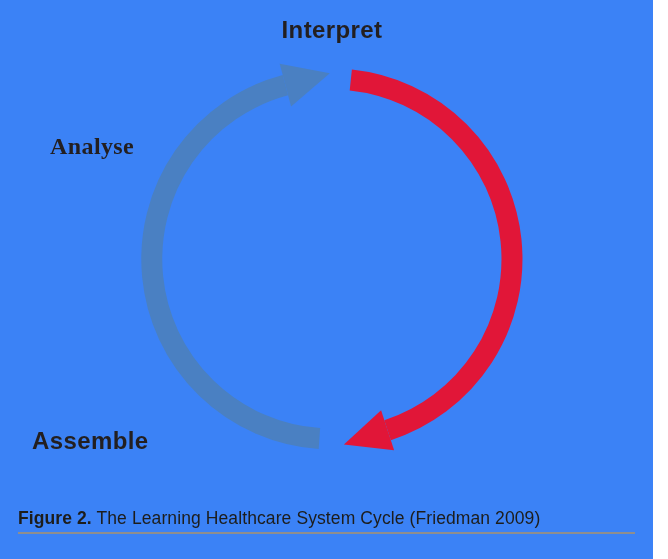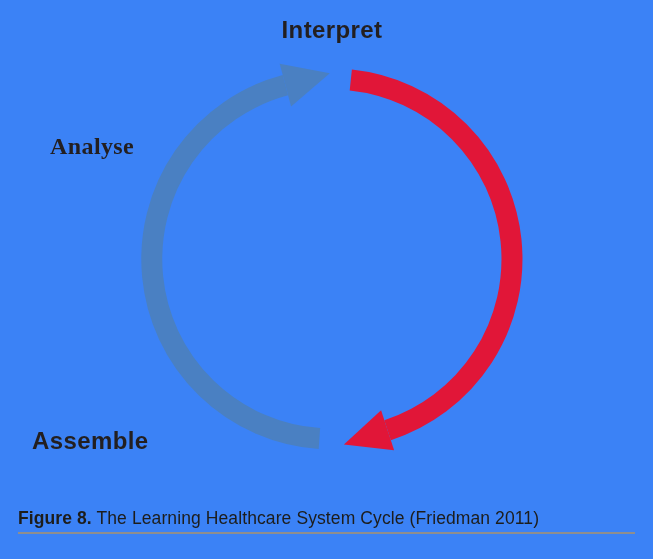--- a/index.html
+++ b/index.html
@@ -62,18 +62,18 @@
 
     <path d="M 350.8 80 A 180 180 0 0 1 387.6 430.2" fill="none" stroke-width="21" stroke="#e11638"></path>
     <polygon points="381.1,410.2 343.9,444.4 394.1,450.2" fill="#e11638"></polygon>
   </svg>
 
   <div class="lbl lbl-interpret">Interpret</div>
   <div class="lbl lbl-assemble">Assemble</div>
   <div class="lbl lbl-analyse">Analyse</div>
 
   <div class="caption">
-    <span class="cap-label">Figure 8.</span>
-    <span class="cap-text">The Learning Healthcare System Cycle (Friedman 2011)</span>
+    <span class="cap-label">Figure 2.</span>
+    <span class="cap-text">The Learning Healthcare System Cycle (Friedman 2009)</span>
   </div>
   <div class="caption-rule"></div>
 
 </div>
 
 </body></html>

